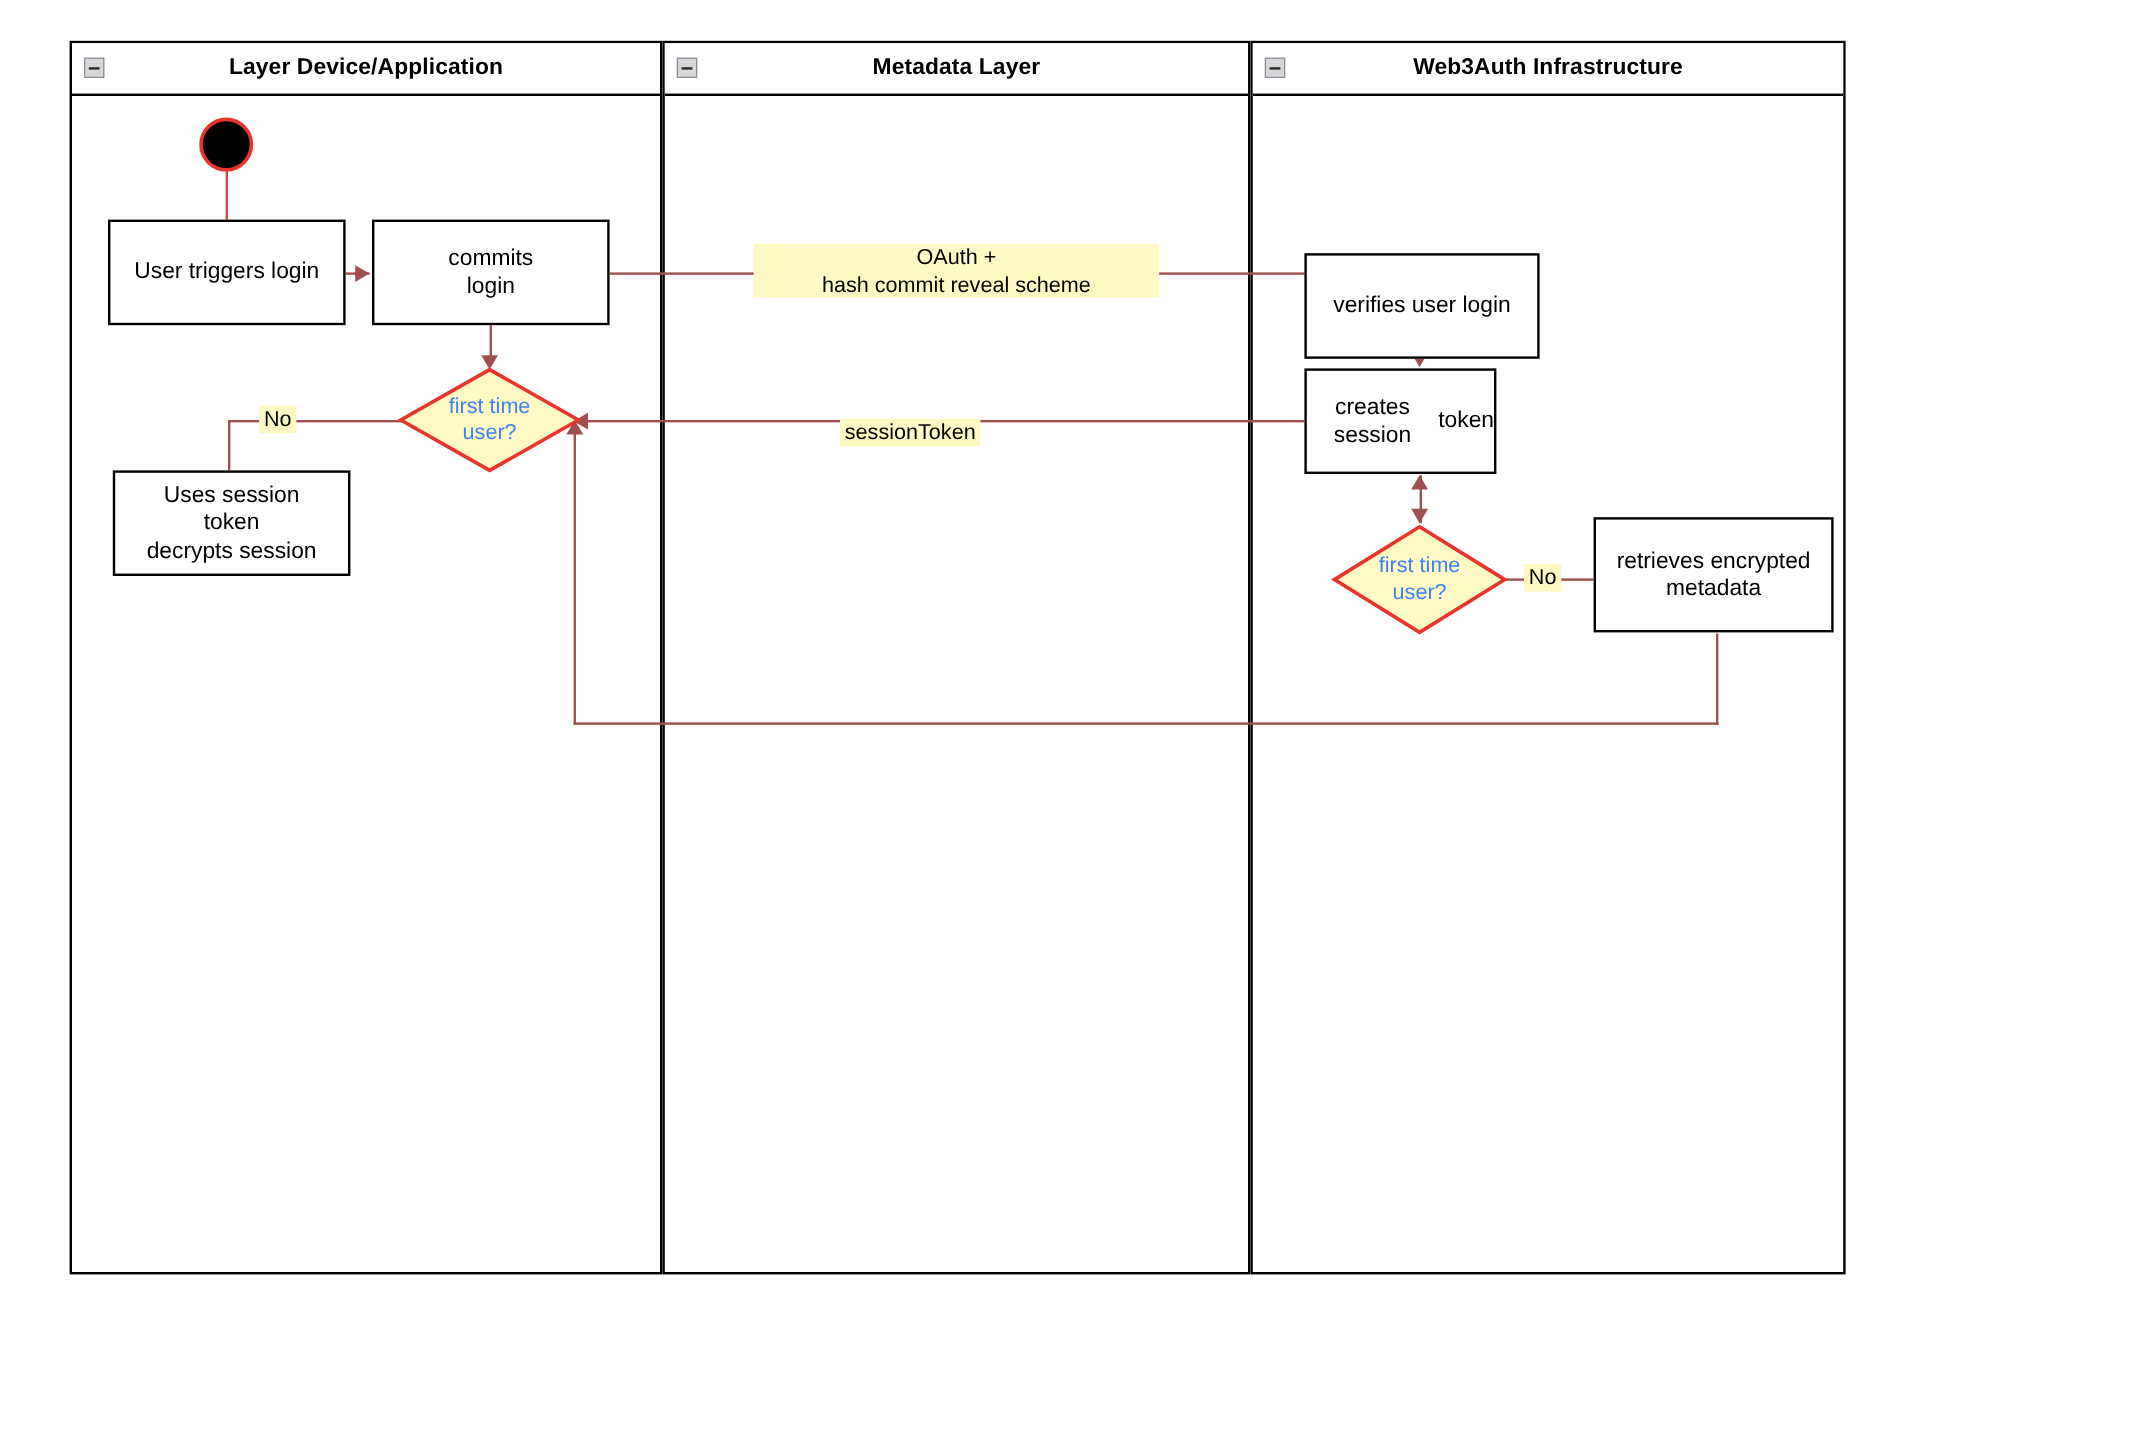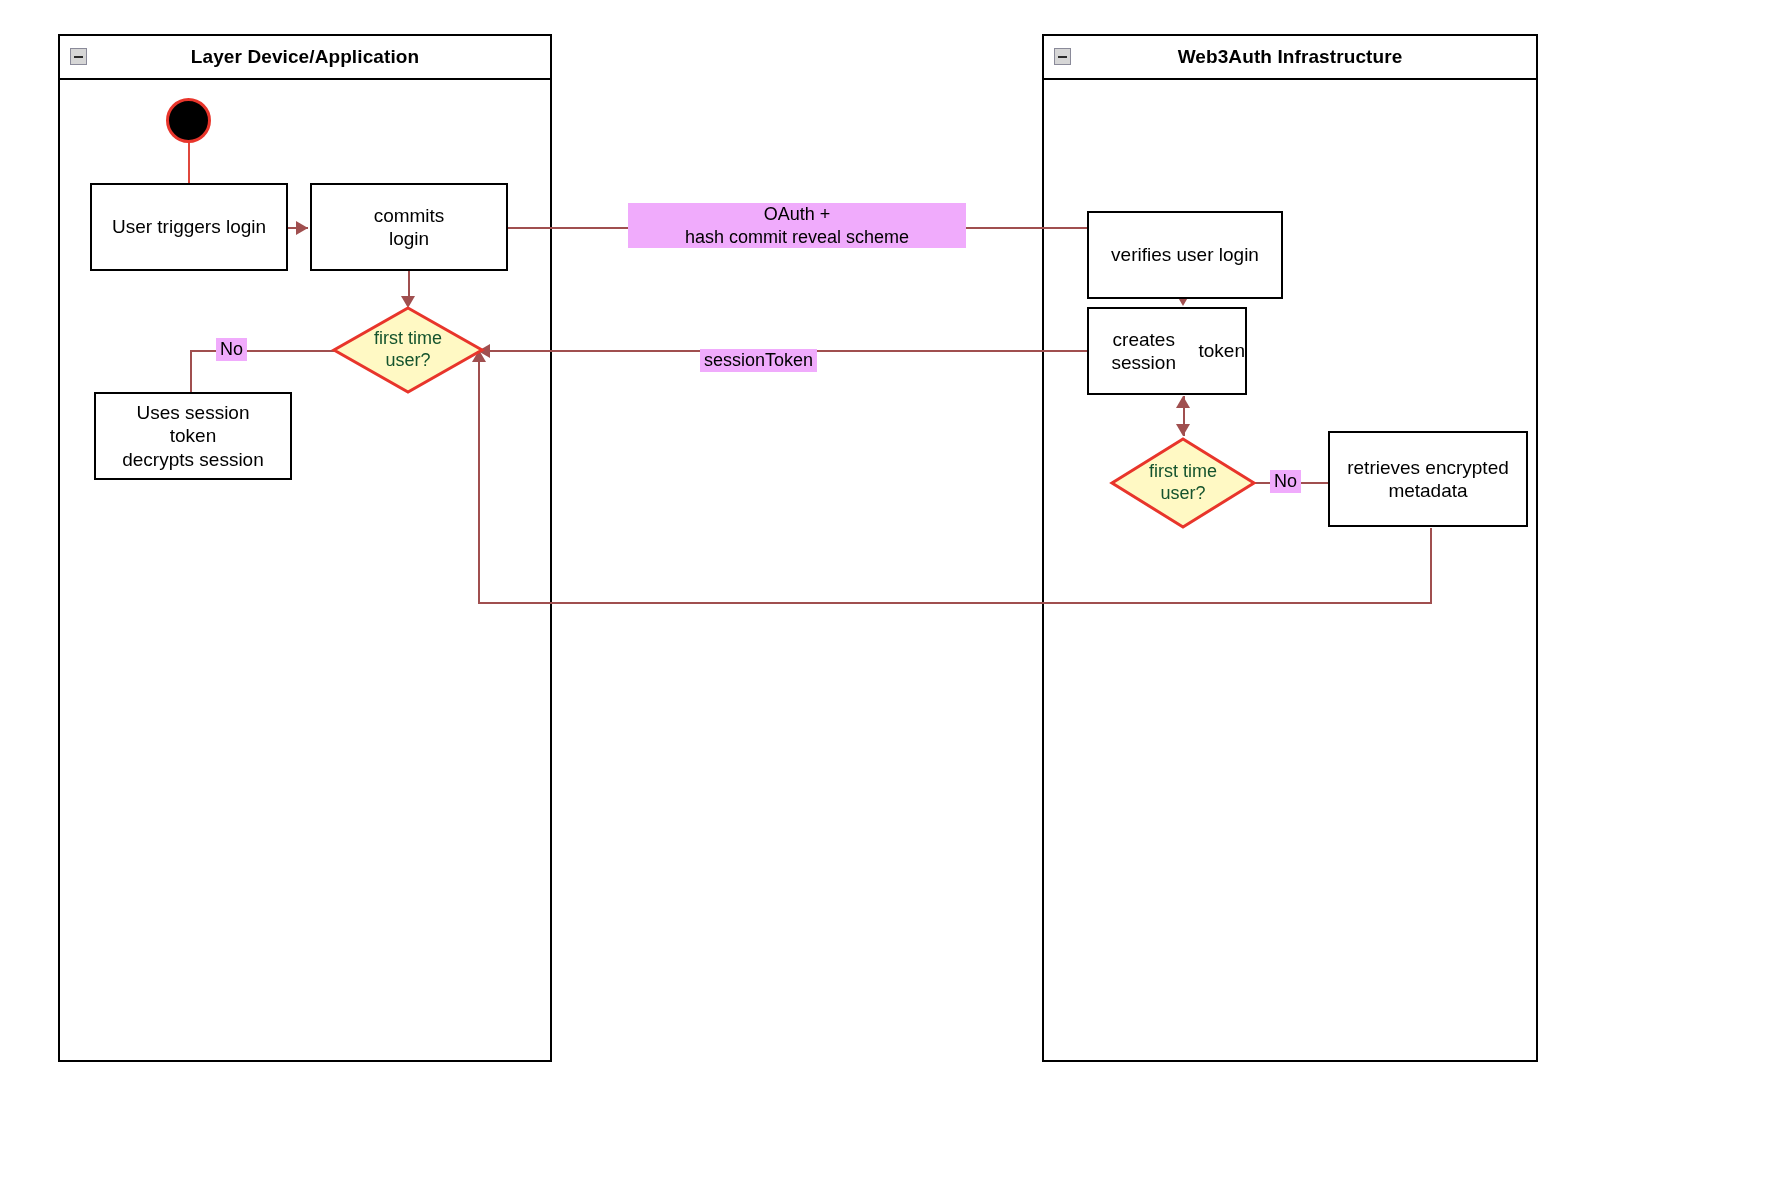--- a/index.html
+++ b/index.html
@@ -15,50 +15,58 @@
   .collapse-icon i{display:block;width:9px;height:2px;background:#2b2b2b;}
 
   .node{position:absolute;box-sizing:border-box;display:flex;align-items:center;justify-content:center;
         text-align:center;background:#fff;border:2px solid #000;font-size:19px;color:#000;line-height:1.22;}
 
   .start-node{position:absolute;border-radius:50%;background:#000;border:3px solid #e8352b;box-sizing:border-box;}
 
   .diamond{position:absolute;}
   .diamond svg{display:block;overflow:visible;}
   .diamond .dlabel{position:absolute;left:0;top:0;width:100%;height:100%;display:flex;align-items:center;
-                   justify-content:center;text-align:center;font-size:18px;color:#14532d;line-height:1.2;}
+                   justify-content:center;text-align:center;font-size:18px;color:#3b82f6;line-height:1.2;}
 
   .edge{position:absolute;background:#A04F4F;}
   .edge-h{height:2px;}
   .edge-v{width:2px;}
   .edge-red{background:#e0473c;}
 
   .arrow{position:absolute;width:0;height:0;}
   .arrow-down{border-left:7px solid transparent;border-right:7px solid transparent;border-top:12px solid #A04F4F;}
   .arrow-up{border-left:7px solid transparent;border-right:7px solid transparent;border-bottom:12px solid #A04F4F;}
   .arrow-right{border-top:7px solid transparent;border-bottom:7px solid transparent;border-left:12px solid #A04F4F;}
   .arrow-left{border-top:7px solid transparent;border-bottom:7px solid transparent;border-right:12px solid #A04F4F;}
 
-  .edge-label{position:absolute;font-size:18px;color:#000;background:#f0abfc;padding:0 4px;white-space:nowrap;
+  .edge-label{position:absolute;font-size:18px;color:#000;background:#fef9c3;padding:0 4px;white-space:nowrap;
               text-align:center;line-height:1.25;}
 </style>
 </head>
 <body>
 
 <div id="canvas">
 
   <div class="lane" style="left:58px;top:34px;width:494px;height:1028px;">
     <div class="lane-header">
       <span class="collapse-icon">
           <i></i>
         </span>
       <span class="lane-title">Layer Device/Application</span>
     </div>
   </div>
 
+  <div class="lane" style="left:552px;top:34px;width:490px;height:1028px;">
+    <div class="lane-header">
+      <span class="collapse-icon">
+          <i></i>
+        </span>
+      <span class="lane-title">Metadata Layer</span>
+    </div>
+  </div>
 
   <div class="lane" style="left:1042px;top:34px;width:496px;height:1028px;">
     <div class="lane-header">
       <span class="collapse-icon">
           <i></i>
         </span>
       <span class="lane-title">Web3Auth Infrastructure</span>
     </div>
   </div>
 

